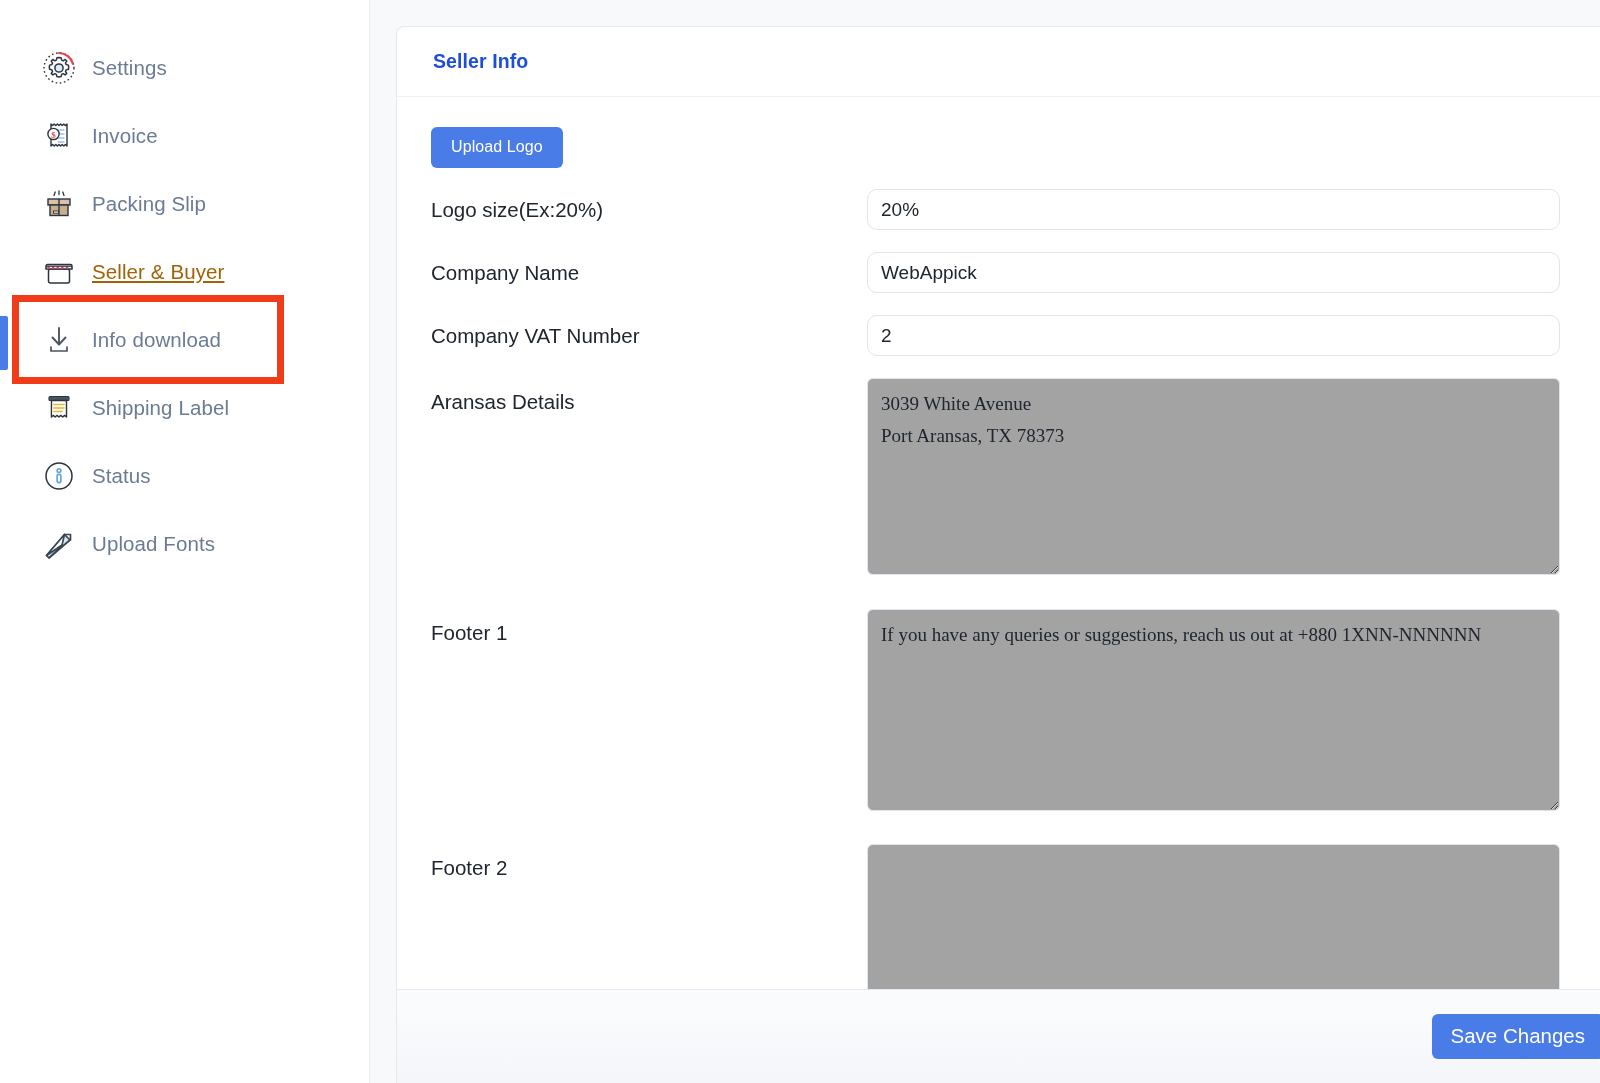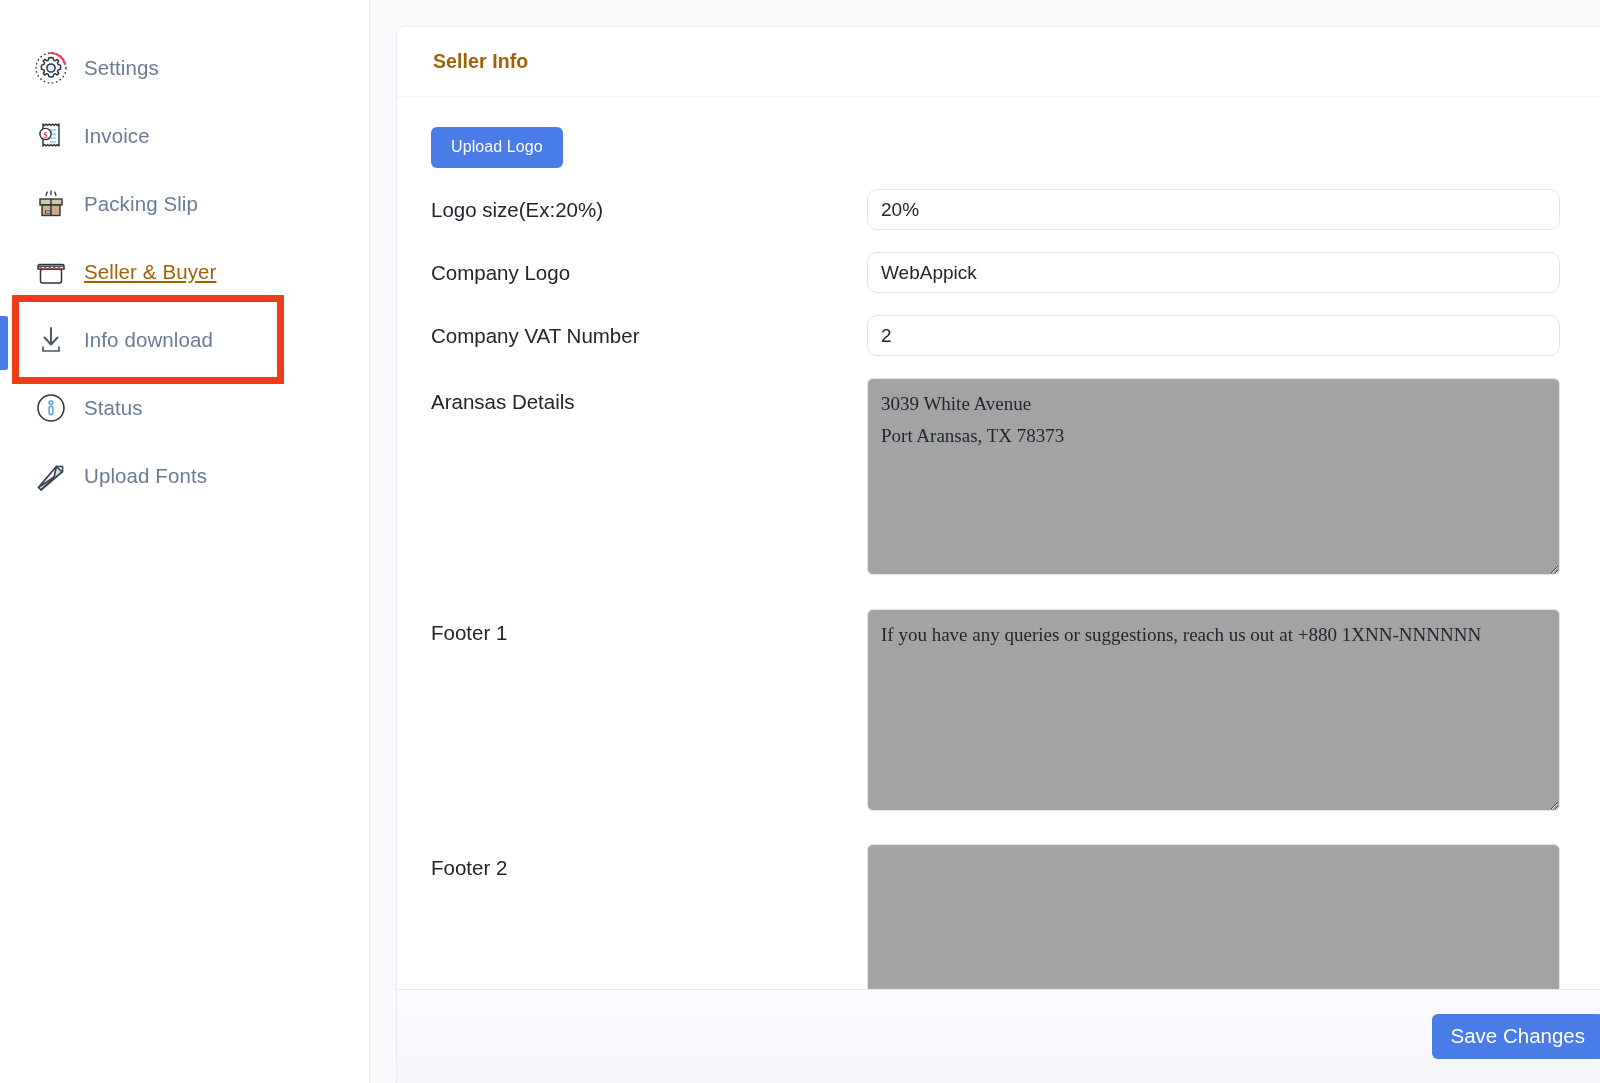--- a/index.html
+++ b/index.html
@@ -29,21 +29,21 @@
     border-right: 1px solid #e9edf2;
     flex: 0 0 370px;
     padding-top: 34px;
   }
 
   .nav-item {
     position: relative;
     display: flex;
     align-items: center;
     height: 68px;
-    padding-left: 32px;
+    padding-left: 40px;
     cursor: pointer;
     user-select: none;
   }
 
   .nav-icon {
     width: 38px;
     height: 38px;
     flex: 0 0 38px;
     display: flex;
     align-items: center;
@@ -114,21 +114,21 @@
   .card-header {
     flex: 0 0 70px;
     display: flex;
     align-items: center;
     padding-left: 36px;
     border-bottom: 1px solid #eef1f5;
   }
   .card-title {
     font-size: 19.5px;
     font-weight: bold;
-    color: #a16207;
+    color: #1d4ed8;
     letter-spacing: 0.1px;
   }
 
   .card-body {
     flex: 1 1 auto;
     padding: 30px 0 0 0;
     overflow: hidden;
   }
 
   .form-row {
@@ -303,20 +303,34 @@
     <div class="nav-item">
       <span class="nav-icon">
         <svg width="34" height="34" viewBox="0 0 34 34">
           <path d="M17 5 v14 M10.5 14.5 L17 21.5 L23.5 14.5" fill="none" stroke="#4a5562" stroke-width="1.9" stroke-linecap="round" stroke-linejoin="round"></path>
           <path d="M9 24 v4 h16 v-4" fill="none" stroke="#4a5562" stroke-width="1.7" stroke-linecap="round"></path>
         </svg>
       </span>
       <span class="nav-label">Info download</span>
     </div>
 
+    <div class="nav-item">
+      <span class="nav-icon">
+        <svg width="34" height="34" viewBox="0 0 34 34">
+          <rect x="7" y="5.5" width="20" height="4" rx="1" fill="#4a5562" stroke="#2b3440" stroke-width="1.1"></rect>
+          <path d="M9.5 9.5 h15 v16.5 l-1.9-1.6 -1.9 1.6 -1.9-1.6 -1.9 1.6 -1.9-1.6 -1.9 1.6 -1.9-1.6 -1.8 1.6z" fill="#ffffff" stroke="#2b3440" stroke-width="1.4" stroke-linejoin="round"></path>
+          <g stroke="#f0b429" stroke-width="1.6" stroke-linecap="round">
+            <line x1="12" y1="13.5" x2="22" y2="13.5"></line>
+            <line x1="12" y1="17" x2="22" y2="17"></line>
+            <line x1="12" y1="20.5" x2="20" y2="20.5"></line>
+          </g>
+        </svg>
+      </span>
+      <span class="nav-label">Shipping Label</span>
+    </div>
 
     <div class="nav-item">
       <span class="nav-icon">
         <svg width="34" height="34" viewBox="0 0 34 34">
           <circle cx="17" cy="17" r="13" fill="#ffffff" stroke="#2b3440" stroke-width="1.5"></circle>
           <circle cx="17" cy="11.6" r="1.9" fill="none" stroke="#5fa3e0" stroke-width="1.6"></circle>
           <rect x="15.1" y="15.4" width="3.8" height="8.2" rx="1.9" fill="none" stroke="#5fa3e0" stroke-width="1.6"></rect>
         </svg>
       </span>
       <span class="nav-label">Status</span>
@@ -354,21 +368,21 @@
         </div>
 
         <div class="form-row row-gap-b">
           <div class="form-label">Logo size(Ex:20%)</div>
           <div class="form-field">
             <input class="text-input" type="text" value="20%" style="">
           </div>
         </div>
 
         <div class="form-row row-gap-c">
-          <div class="form-label">Company Logo</div>
+          <div class="form-label">Company Name</div>
           <div class="form-field">
             <input class="text-input" type="text" value="WebAppick" style="">
           </div>
         </div>
 
         <div class="form-row row-gap-d">
           <div class="form-label">Company VAT Number</div>
           <div class="form-field">
             <input class="text-input" type="text" value="2" style="">
           </div>

